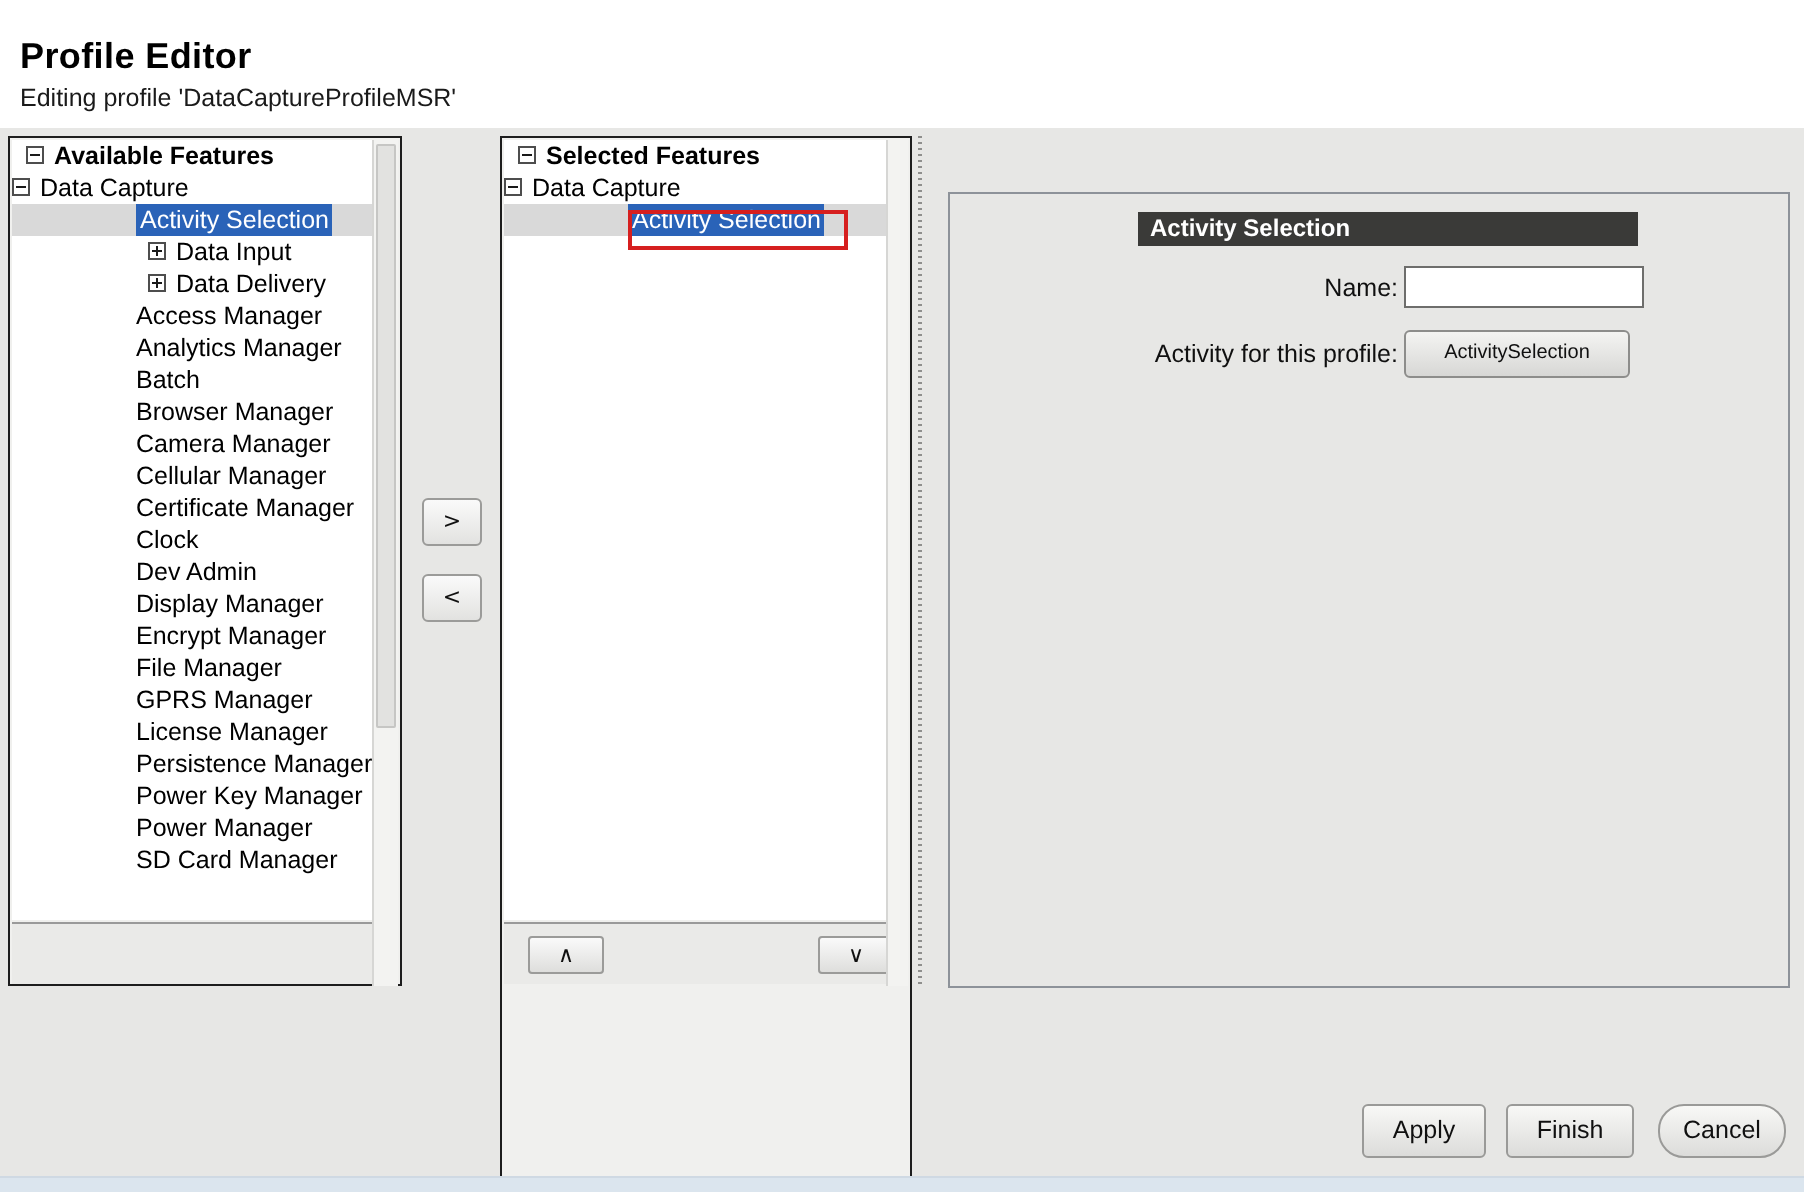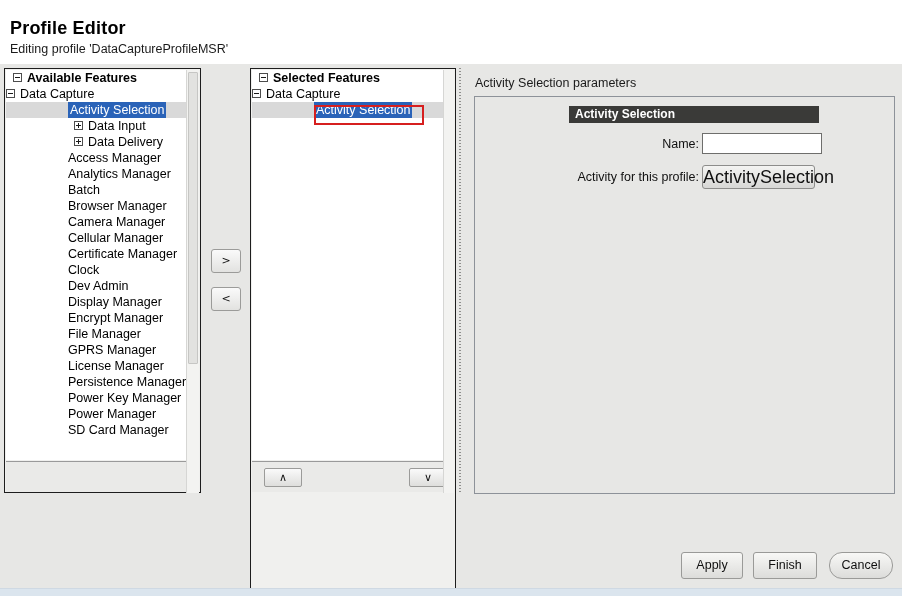--- a/index.html
+++ b/index.html
@@ -268,21 +268,21 @@
     background: #ffffff;
     border: 1px solid #6e6e6c;
   }
   .activity-btn {
     position: absolute;
     left: 227px; top: 68px;
     width: 113px; height: 24px;
     background: linear-gradient(#f4f4f2, #d7d7d5);
     border: 1px solid #8d8d8b;
     border-radius: 3px;
-    font-size: 18px;
+    font-size: 10px;
     color: #101010;
     text-align: center;
     line-height: 22px;
   }
 
   
   .footer-btn {
     position: absolute;
     top: 552px;
     height: 27px;
@@ -359,21 +359,20 @@
     <div class="sel-footer">
       <div class="ord-btn up">∧</div>
       <div class="ord-btn down">∨</div>
     </div>
     <div class="sel-scroll-track"></div>
   </div>
 
   <div class="sash"></div>
 
   <div class="right-panel">
-    <div class="param-heading">Activity Selection parameters</div>
     <div class="param-box">
       <div class="group-bar">
         <span>Activity Selection</span>
       </div>
       <div class="field-label lbl-name">Name:</div>
       <input class="name-input" type="text" value="" style="">
       <div class="field-label lbl-activity">Activity for this profile:</div>
       <div class="activity-btn">ActivitySelection</div>
     </div>
   </div>

